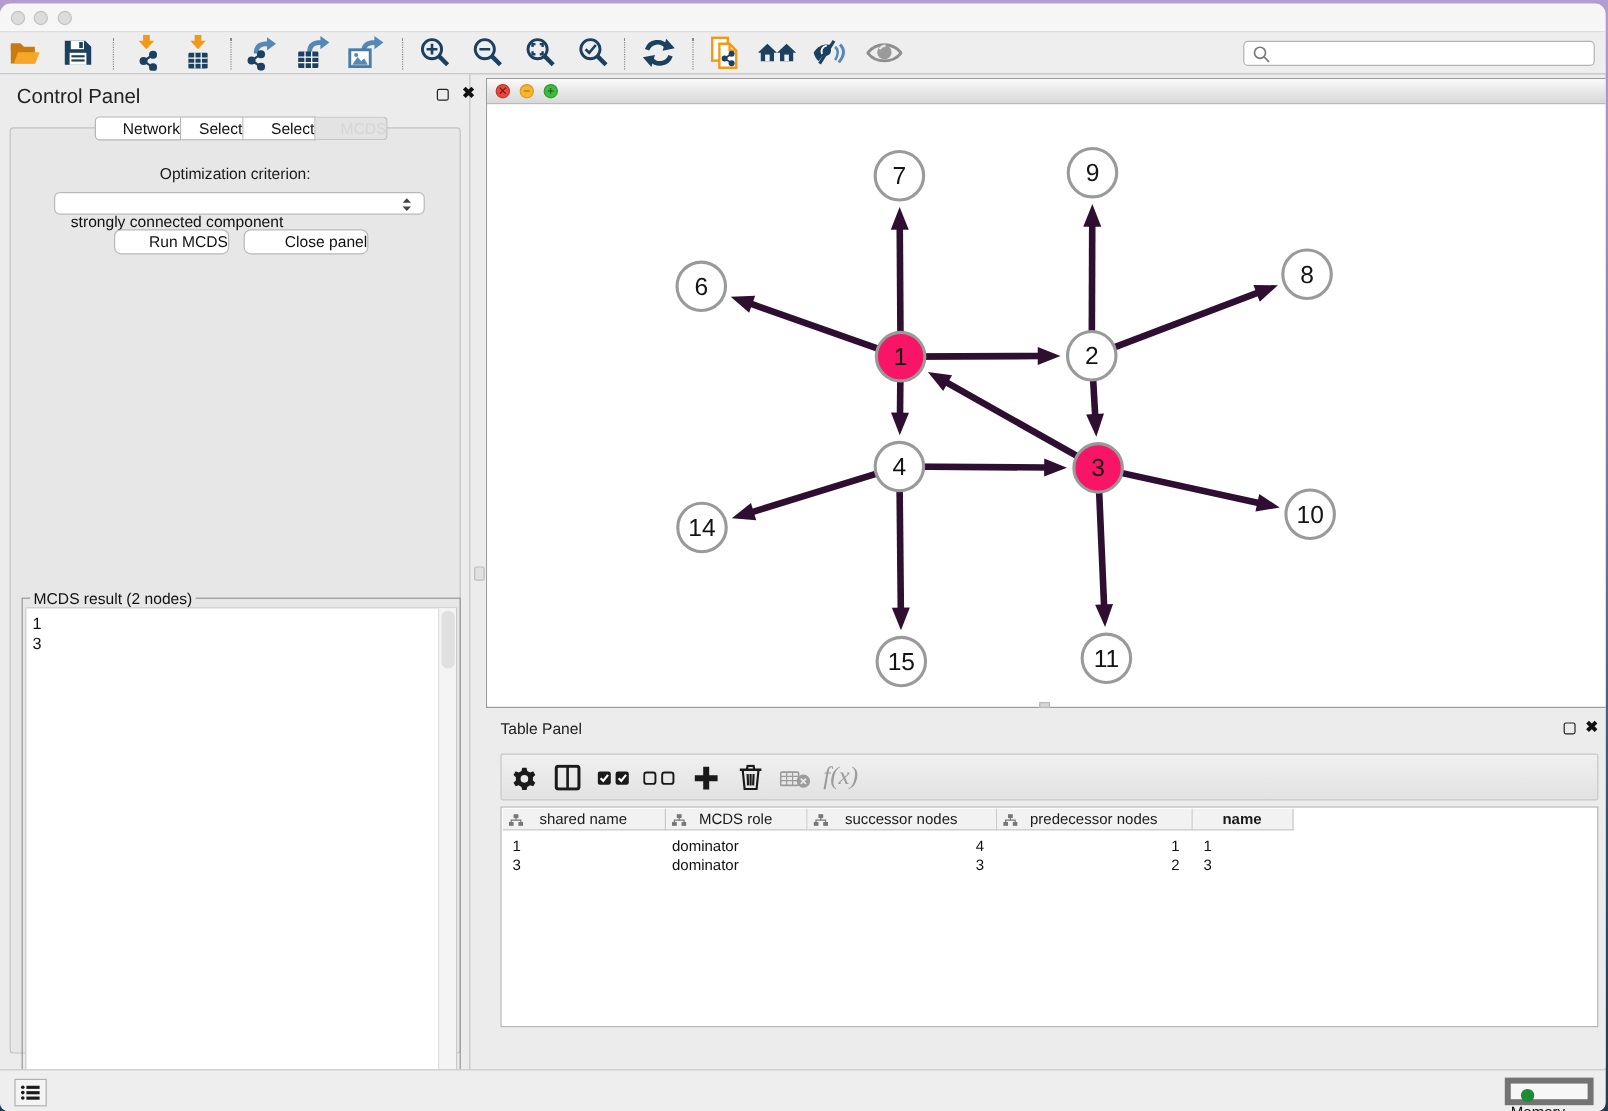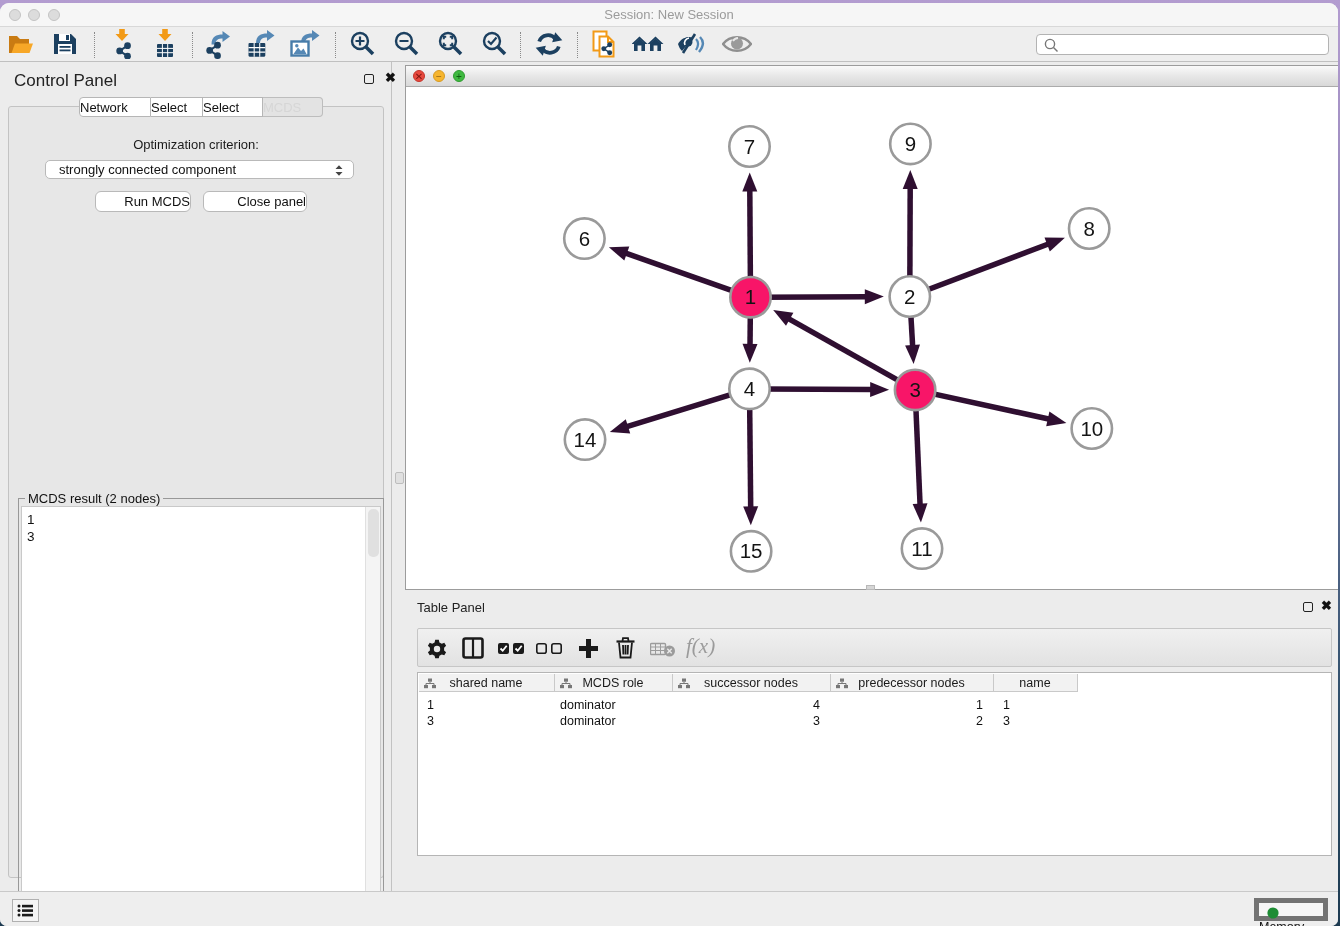--- a/index.html
+++ b/index.html
@@ -14,26 +14,26 @@
 #toolbar { position:absolute; left:0; top:24px; width:100%; height:35px; background:#eeeeee; border-bottom:1px solid #c0c0c0; }
 .tsep { position:absolute; top:5px; height:26px; width:0; border-left:1px dotted #8a8a8a; }
 .ticon { position:absolute; top:4px; }
 #searchbox { position:absolute; left:1036px; top:7px; width:293px; height:21px; background:#fff; border:1px solid #b3b3b3; border-radius:4px; }
 
 #cpanel { position:absolute; left:0; top:59px; width:392px; height:829px; background:#ececec; border-right:1px solid #c2c2c2; }
 #cpanel .phead { position:absolute; left:14px; top:9px; font-size:17px; color:#222; }
 .winbtn-sq { position:absolute; width:10px; height:10px; border:1.6px solid #222; border-radius:2px; top:12px; }
 .winbtn-x { position:absolute; top:8px; font-size:13px; font-weight:bold; color:#111; }
 #tabs { position:absolute; top:35px; left:79px; height:20px; display:flex; font-size:13px; z-index:5; }
-#tabs .tab { border:1px solid #b6b6b6; border-left:none; background:#fff; color:#111; text-align:left; padding-top:2px; height:20px; }
+#tabs .tab { border:1px solid #b6b6b6; border-left:none; background:#fff; color:#111; text-align:right; padding-top:2px; height:20px; }
 #tabs .tab.first { border-left:1px solid #b6b6b6; border-radius:4px 0 0 4px; }
 #tabs .tab.sel { background:#e3e3e3; color:#d6d6d6; border-radius:0 4px 4px 0; border-color:#bdbdbd; }
 #cbox { position:absolute; left:8px; top:44px; width:376px; height:772px; background:#e7e7e7; border:1px solid #c3c3c3; border-radius:3px; }
 #optlabel { position:absolute; top:30px; width:100%; text-align:center; font-size:13px; color:#1a1a1a; }
-#dropdown { position:absolute; left:36px; top:53px; width:309px; height:19px; background:#fff; border:1px solid #b9b9b9; border-radius:5px; font-size:13px; color:#111; padding:1px 0 0 13px; }
+#dropdown { position:absolute; left:36px; top:53px; width:309px; height:19px; background:#fff; border:1px solid #b9b9b9; border-radius:5px; font-size:13px; color:#111; padding:16px 0 0 13px; }
 .btn { position:absolute; top:84px; height:21px; background:#fff; border:1px solid #b9b9b9; border-radius:6px; font-size:13px; color:#111; text-align:right; padding-top:2px; }
 #fieldset { position:absolute; left:9px; top:391px; width:366px; height:458px; border:1px solid #989898; }
 #fieldset .legend { position:absolute; left:6px; top:-8px; background:#e7e7e7; padding:0 3px; font-size:13px; color:#111; }
 #resultbox { position:absolute; left:2px; top:7px; right:2px; bottom:3px; background:#fff; border:1px solid #c9c9c9; font-size:13.5px; color:#111; padding:4px 0 0 5px; line-height:17px; }
 #resscroll { position:absolute; right:0; top:0; width:15px; height:100%; background:#f4f4f4; border-left:1px solid #e0e0e0; }
 #resscroll .thumb { position:absolute; left:2px; top:2px; width:11px; height:48px; background:#e0e0e0; border-radius:5px; }
 
 #netwin { position:absolute; left:405px; top:62px; width:934px; height:525px; border:1px solid #9c9c9c; background:#fff; }
 #nettitle { position:absolute; left:0; top:0; width:100%; height:21px; background:linear-gradient(180deg,#fafafa,#e9e9e9 45%,#d8d8d8); border-bottom:1px solid #ababab; }
 #nettitle .title { position:absolute; width:100%; text-align:center; top:3px; font-size:13px; font-weight:bold; color:#222; }
@@ -58,21 +58,20 @@
 #membtn { position:absolute; right:10px; top:6px; width:74px; height:23px; background:#f6f6f6; border:5px solid #737373; font-size:12.5px; color:#111; }
 #splitter-h { position:absolute; left:395px; top:469px; width:9px; height:12px; background:#e0e0e0; border:1px solid #bdbdbd; border-radius:2px; }
 </style>
 </head>
 <body>
 <div id="window">
   <div id="titlebar">
     <div class="dot" style="left:9px;"></div>
     <div class="dot" style="left:28px;"></div>
     <div class="dot" style="left:48px;"></div>
-    <div class="title">Session: New Session</div>
   </div>
   <div id="toolbar">
     <div class="tsep" style="left:94px;"></div>
       <div class="tsep" style="left:192px;"></div>
       <div class="tsep" style="left:335px;"></div>
       <div class="tsep" style="left:520px;"></div>
       <div class="tsep" style="left:577px;"></div>
       <svg class="ticon" style="left:7px; top:5px;" width="28" height="24" viewBox="0 0 28 24">
         <path d="M2 4 L10 4 L13 7 L22 7 L22 10 L2 10 Z" fill="#c97b12"></path>
         <path d="M2 21 L2 6 L9.5 6 L12.5 9 L22 9 L22 21 Z" fill="#c97b12"></path>
@@ -414,21 +413,21 @@
         <div class="th" style="left:412.5px; width:163px;"><svg width="12" height="11" viewBox="0 0 12 11" style="position:absolute; left:5px; top:4px;">
             <g fill="#777">
               <rect x="4" y="0.5" width="4" height="3.2"></rect>
               <rect x="0" y="7" width="4" height="3.2"></rect>
               <rect x="8" y="7" width="4" height="3.2"></rect>
             </g>
             <g stroke="#777" stroke-width="1">
               <path d="M6 3.7 L6 5.5 M2 7 L2 5.5 L10 5.5 L10 7" fill="none"></path>
             </g>
           </svg>predecessor nodes</div>
-        <div class="th" style="left:575.5px; width:84px;">name</div>
+        <div class="th" style="left:575.5px; width:84px;font-weight:bold;">name</div>
         <div class="td" style="left:9px; top:25px;">1</div>
         <div class="td" style="left:142px; top:25px;">dominator</div>
         <div class="td" style="left:254px; top:25px; width:148px; text-align:right;">4</div>
         <div class="td" style="left:412px; top:25px; width:153px; text-align:right;">1</div>
         <div class="td" style="left:585px; top:25px;">1</div>
         <div class="td" style="left:9px; top:41px;">3</div>
         <div class="td" style="left:142px; top:41px;">dominator</div>
         <div class="td" style="left:254px; top:41px; width:148px; text-align:right;">3</div>
         <div class="td" style="left:412px; top:41px; width:153px; text-align:right;">2</div>
         <div class="td" style="left:585px; top:41px;">3</div>

